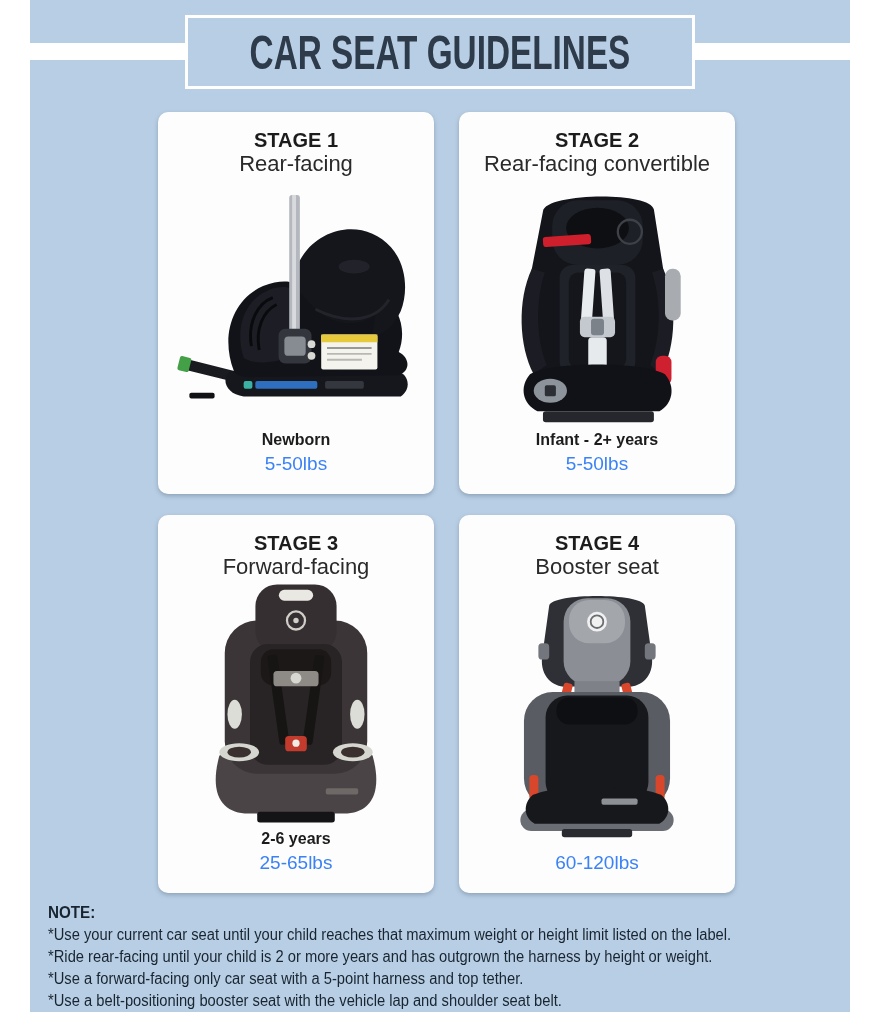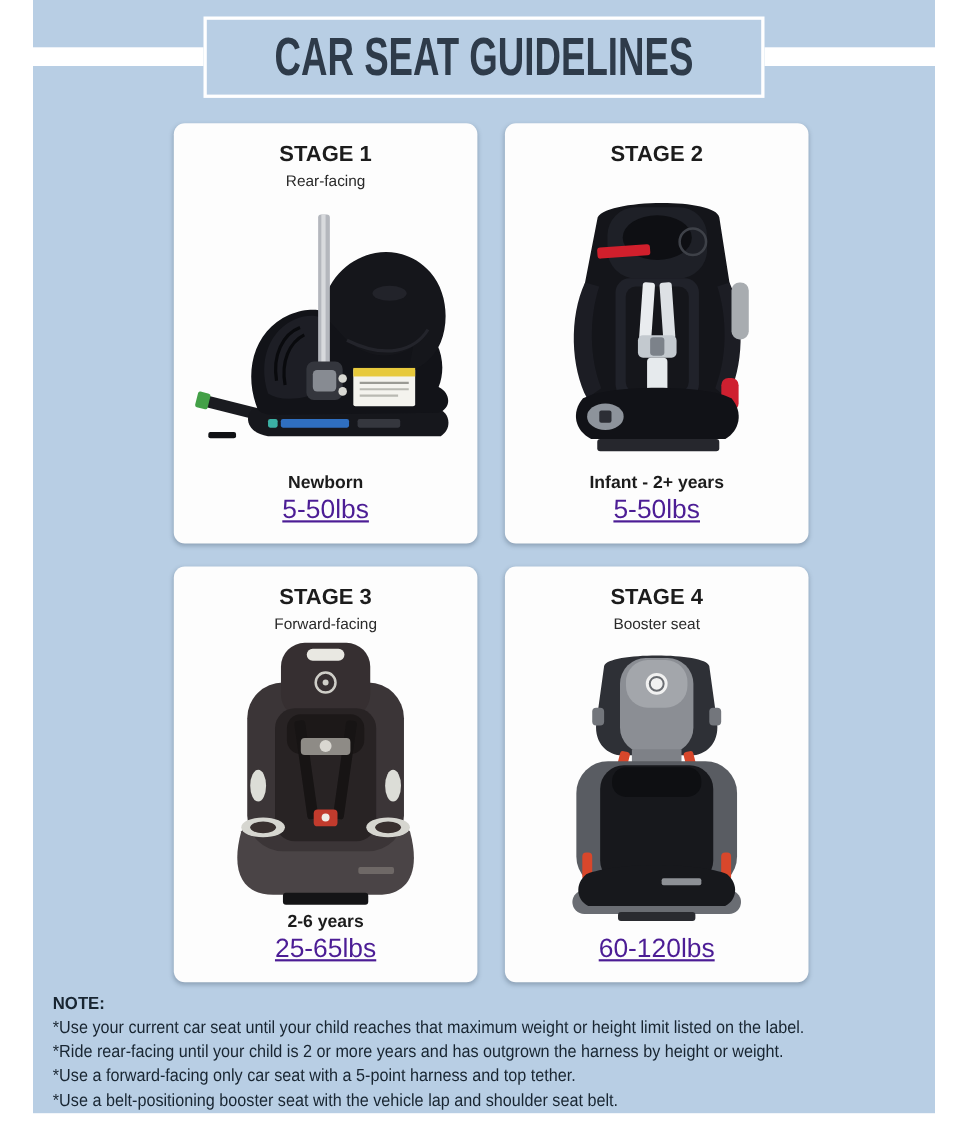--- a/index.html
+++ b/index.html
@@ -23,25 +23,25 @@
     display:grid;grid-template-columns:276px 276px;grid-template-rows:382px 378px;
     column-gap:25px;row-gap:21px;
   }
   .card{
     background:#fdfdfd;border-radius:10px;box-sizing:border-box;
     box-shadow:0 2px 4px rgba(90,110,130,.45);
     display:flex;flex-direction:column;align-items:center;
     padding:16px 8px 18px;
   }
   .stage-name{font-size:20px;font-weight:bold;color:#1c1c1c;line-height:24px;}
-  .stage-type{font-size:14px;color:#2a2a2a;line-height:24px;}
+  .stage-type{font-size:22px;color:#2a2a2a;line-height:24px;}
   .seat-img{flex:1;display:flex;align-items:center;justify-content:center;}
   .seat-img svg{display:block;}
   .stage-age{font-size:16px;font-weight:bold;color:#1c1c1c;line-height:24px;}
-  .stage-weight{font-size:24px;color:#4c1d95;line-height:24px;text-decoration:underline;}
+  .stage-weight{font-size:19px;color:#3b82f6;line-height:24px;}
   .note{position:absolute;left:18px;top:902px;width:805px;color:#182531;z-index:2;}
   .note-heading{font-size:16px;font-weight:bold;line-height:22px;transform:scaleX(.95);transform-origin:left center;}
   .note-line{font-size:16px;line-height:22px;transform:scaleX(.92);transform-origin:left center;white-space:nowrap;}
 </style>
 </head>
 <body>
 
 <div class="panel">
   <div class="stripe"></div>
 
@@ -84,20 +84,21 @@
           <line x1="162" y1="168" x2="208" y2="168" stroke="#b9b9b2" stroke-width="2"></line>
           <line x1="162" y1="174" x2="198" y2="174" stroke="#b9b9b2" stroke-width="2"></line>
         </svg>
       </div>
       <div class="stage-age">Newborn</div>
       <div class="stage-weight">5-50lbs</div>
     </div>
 
     <div class="card">
       <div class="stage-name">STAGE 2</div>
+      <div class="stage-type">Rear-facing convertible</div>
       <div class="seat-img">
         <svg width="213" height="245" viewBox="0 0 230 265">
           <path d="M56,34 C58,14 172,12 176,32 L186,96 C198,150 196,200 176,226 L58,228 C36,200 34,150 44,96 Z" fill="#14151a"></path>
           <path d="M44,96 C28,130 30,180 46,210 L60,200 C48,170 48,130 58,100 Z" fill="#1c1d24"></path>
           <path d="M186,96 C202,130 200,180 184,210 L172,200 C184,170 184,130 174,100 Z" fill="#1c1d24"></path>
           <rect x="66" y="22" width="98" height="70" rx="28" fill="#1e2027"></rect>
           <ellipse cx="115" cy="52" rx="34" ry="22" fill="#0e0f13"></ellipse>
           <circle cx="150" cy="56" r="13" fill="none" stroke="#3e4148" stroke-width="2.5"></circle>
           <rect x="56" y="60" width="52" height="11" rx="3" fill="#d01f2c" transform="rotate(-4 82 65)"></rect>
           <rect x="188" y="96" width="17" height="56" rx="8" fill="#a8acb0"></rect>

